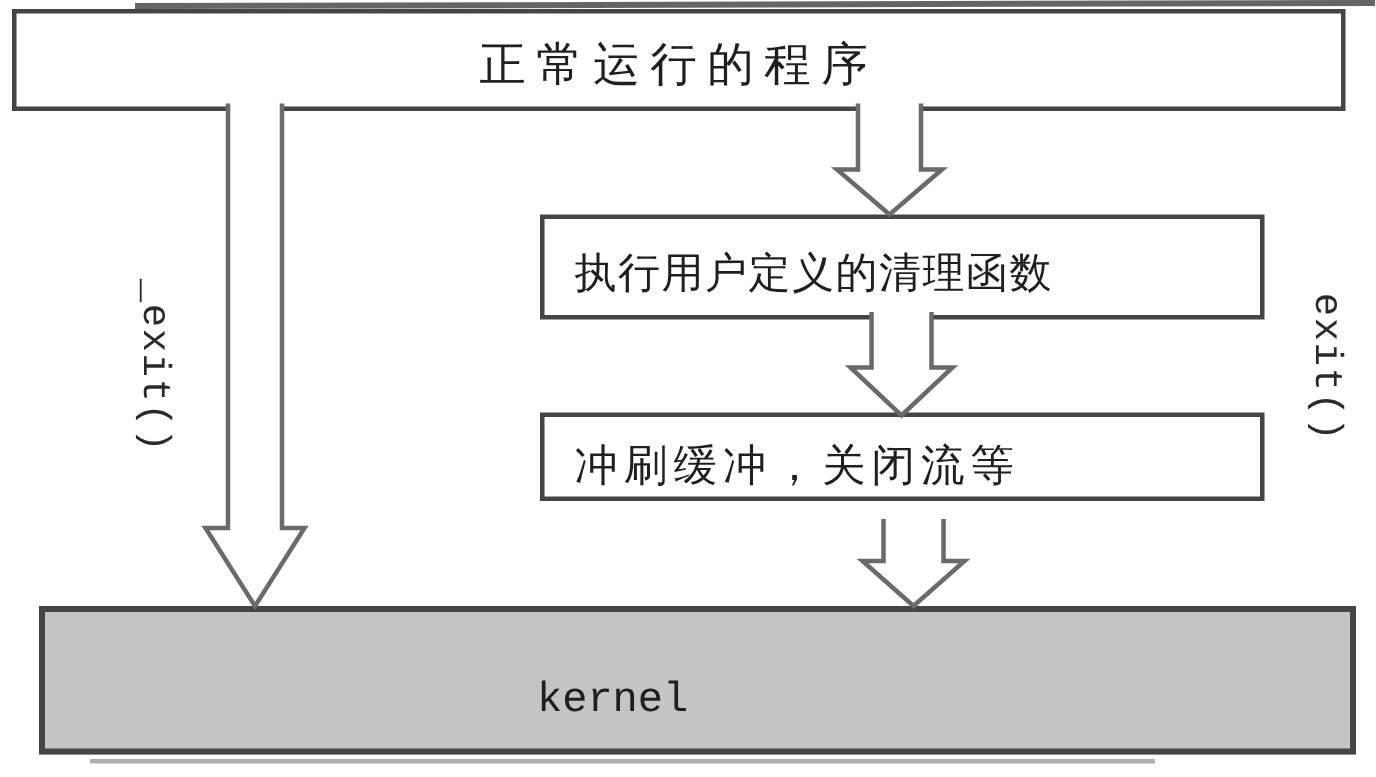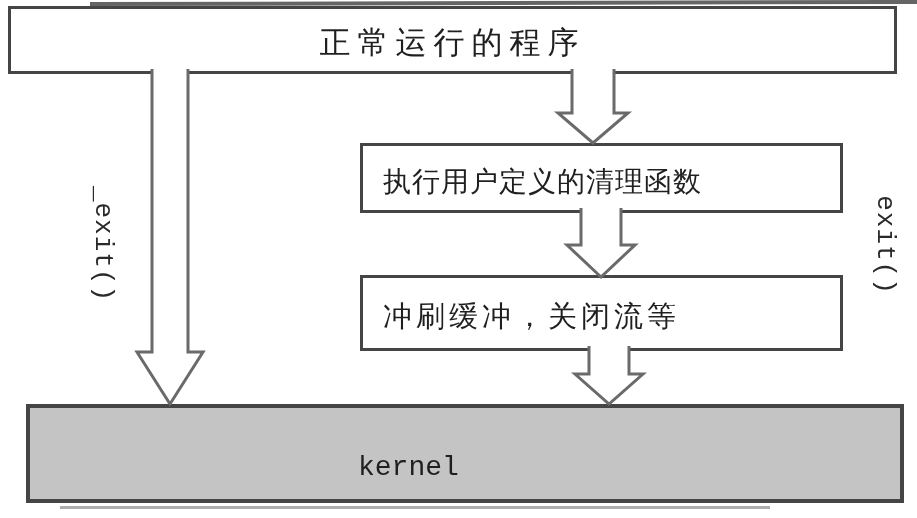--- a/index.html
+++ b/index.html
@@ -20,21 +20,21 @@
     align-items:center;
   }
   .box .lbl{white-space:nowrap;}
   
   #box-program{left:8px;top:6px;width:889px;height:68px;justify-content:center;}
   #box-program .lbl{font-size:31px;letter-spacing:7px;padding-top:6px;}
   
   #box-cleanup{left:360px;top:143px;width:483px;height:70px;}
   #box-cleanup .lbl{font-size:28px;letter-spacing:1px;padding-left:20px;padding-top:8px;}
   
-  #box-flush{left:360px;top:275px;width:483px;height:76px;align-items:center;}
+  #box-flush{left:360px;top:275px;width:483px;height:59px;align-items:flex-end;}
   #box-flush .lbl{font-size:29px;letter-spacing:4px;padding-left:20px;padding-top:7px;}
   
   #box-kernel{
     left:26px;top:404px;width:878px;height:99px;
     background:var(--kernel-fill,#c4c4c4);
     border-width:4px;
   }
   #box-kernel .lbl{
     font-family:"Liberation Mono",monospace;
     font-size:28px;

